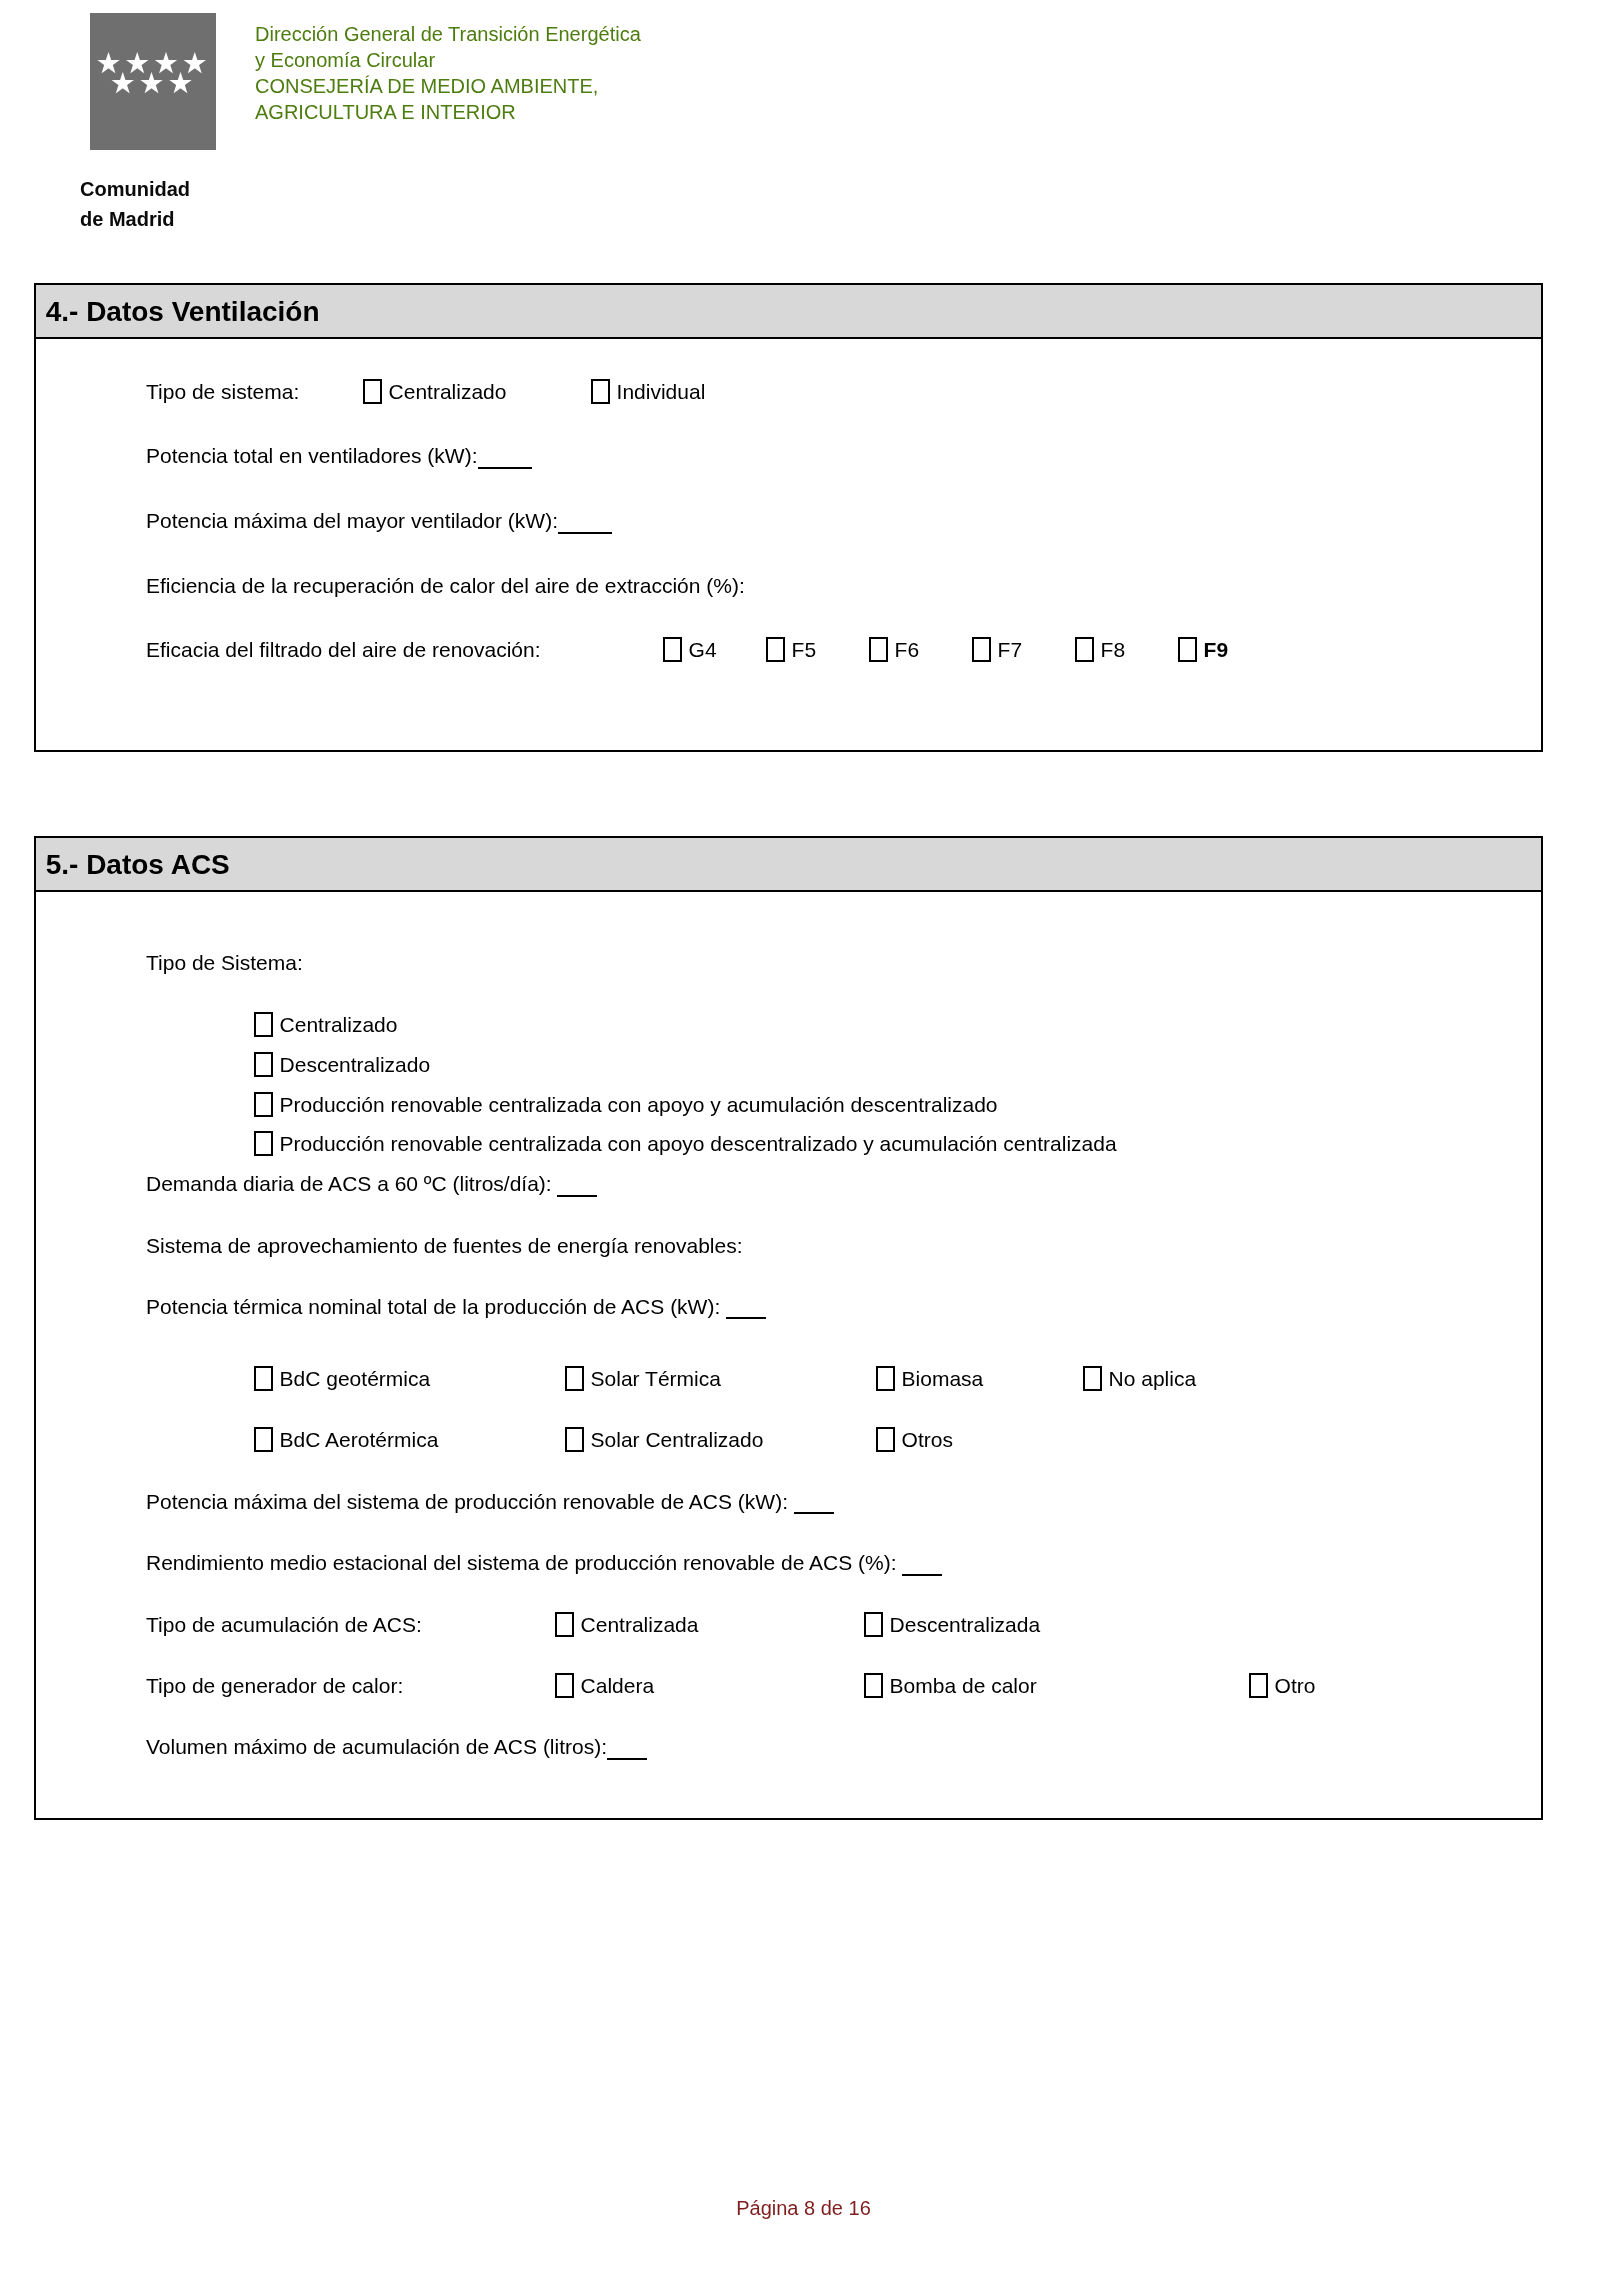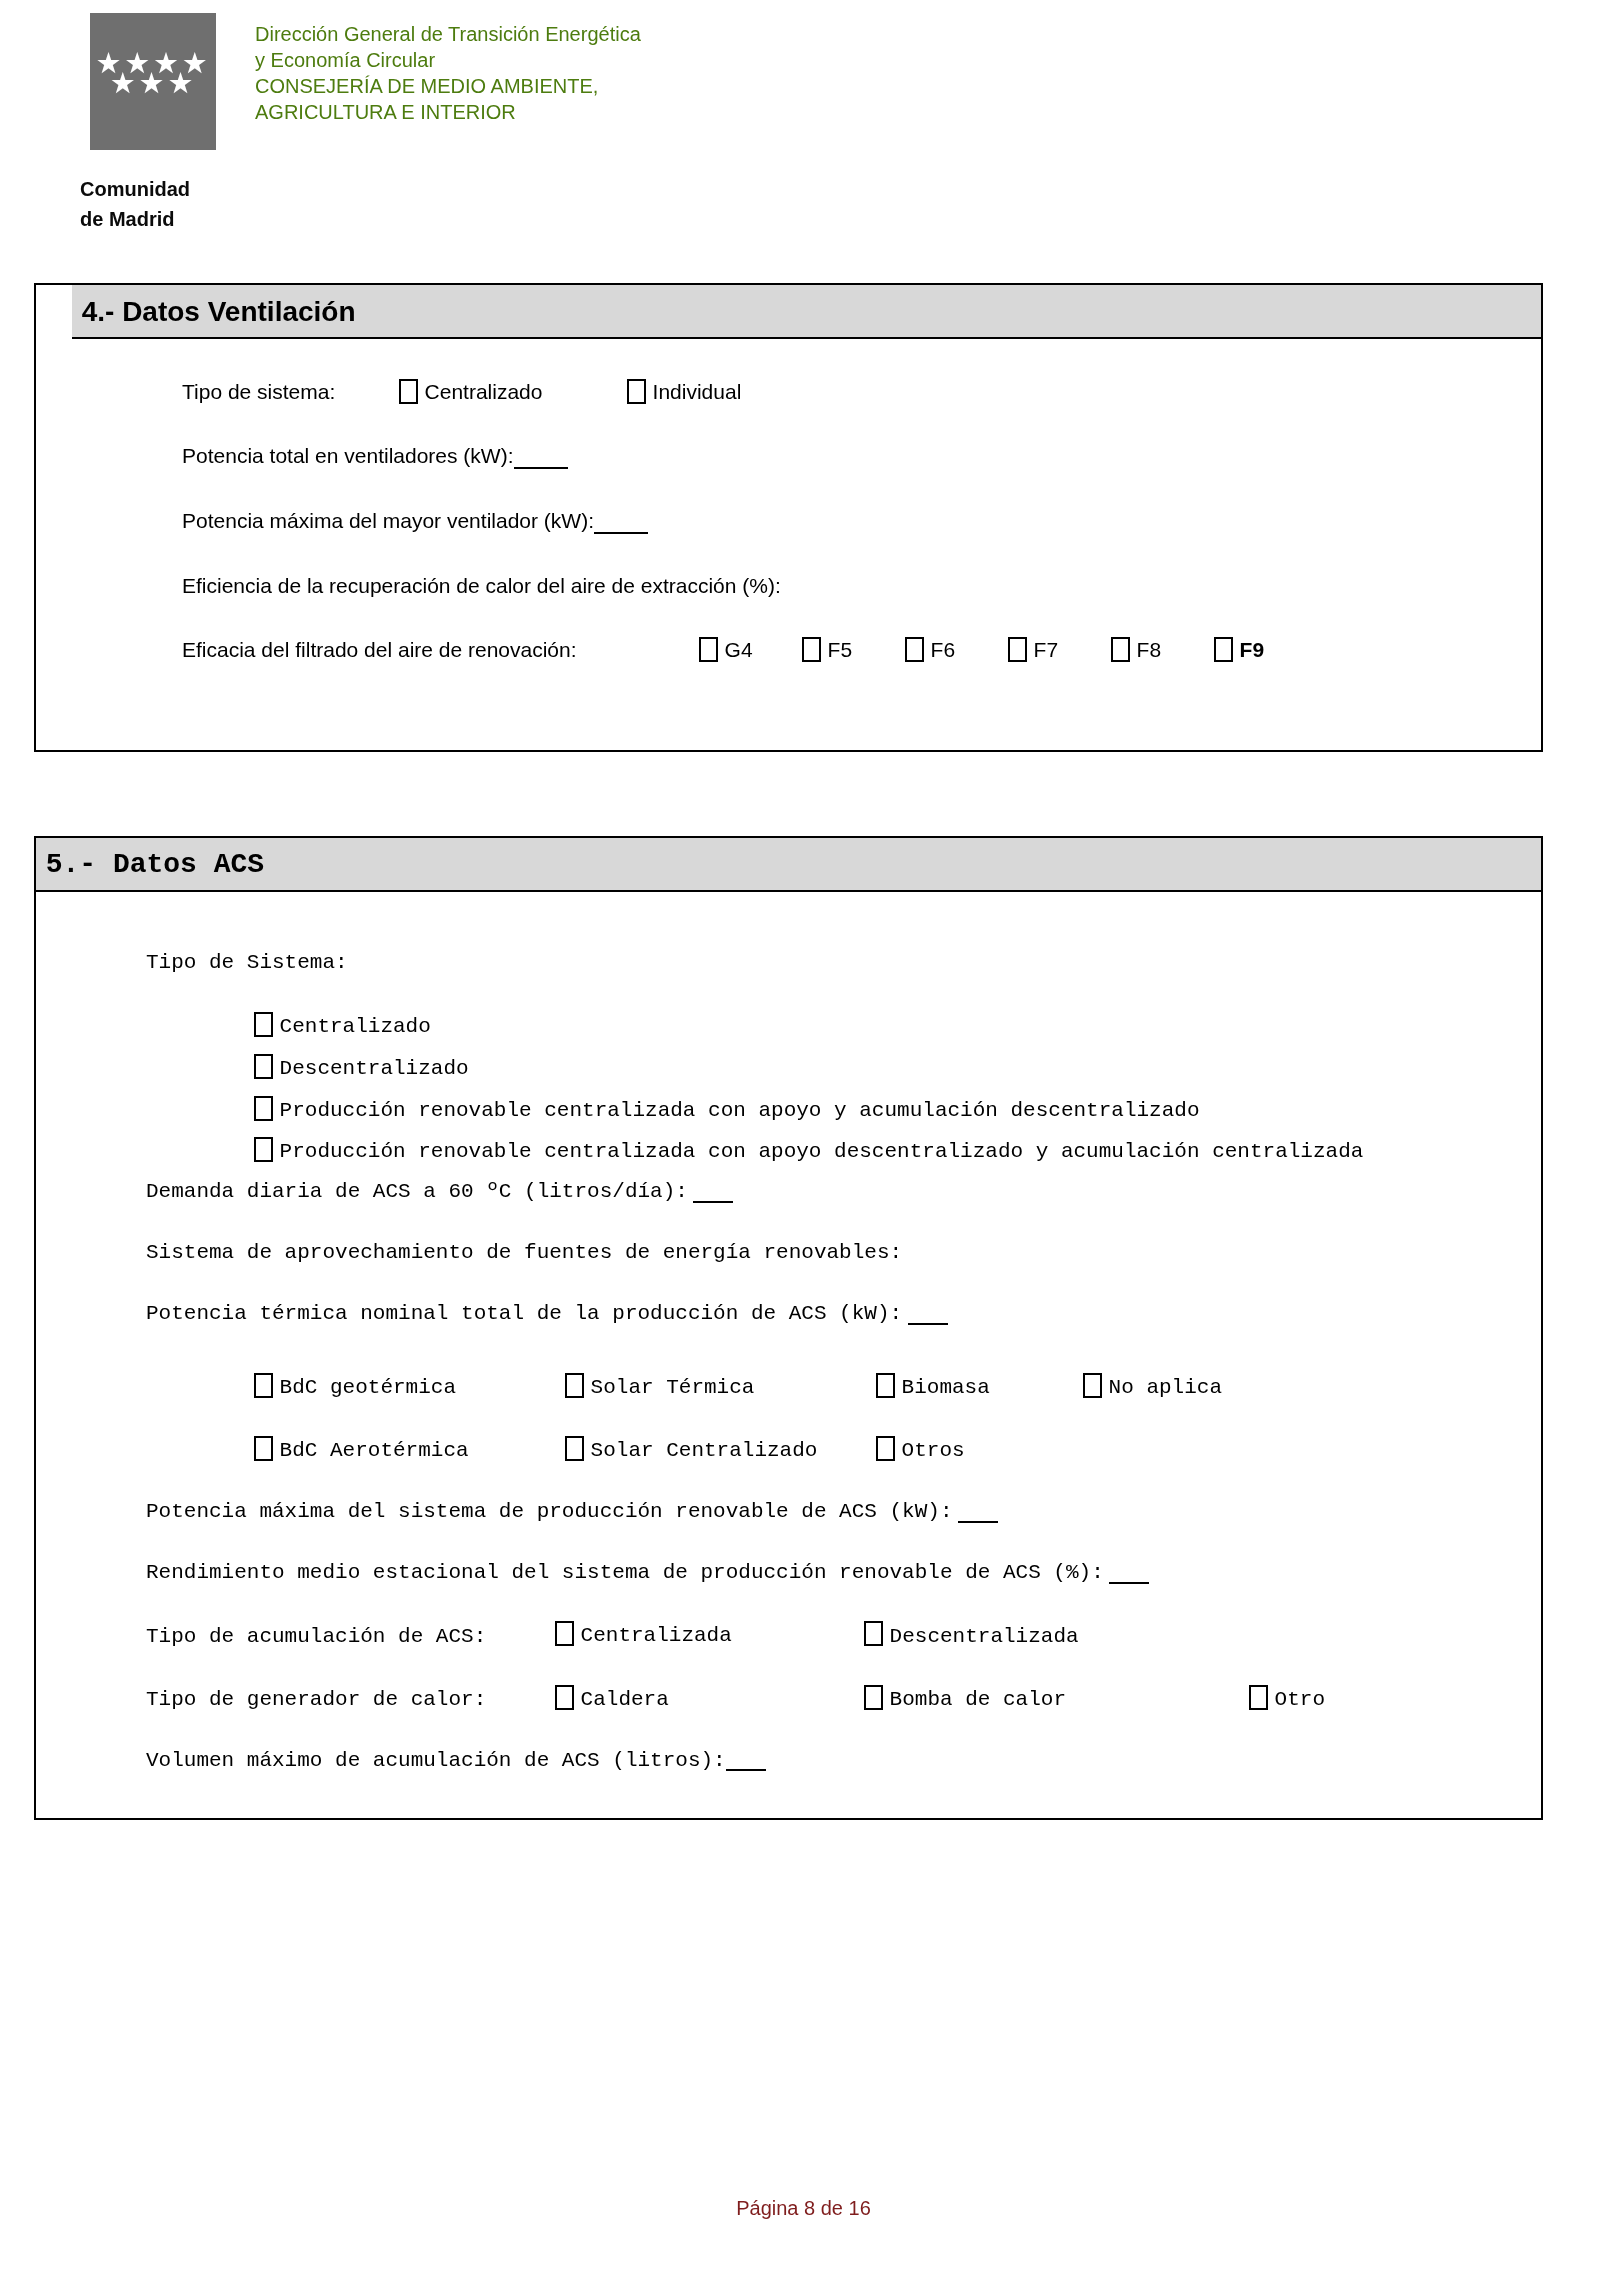--- a/index.html
+++ b/index.html
@@ -28,22 +28,22 @@
   .org{
     position:absolute;left:255px;top:21px;
     font-size:20px;line-height:26px;color:#4d7c0f;
     white-space:nowrap;
   }
   
   .sec{
     position:absolute;left:34px;width:1509px;
     border:2.8px solid #000;background:#fff;box-sizing:border-box;
   }
-  #sec4{top:283px;height:469px;padding-left:36px;}
-  #sec5{top:836px;height:984px;font-family:Liberation Mono, monospace;}
+  #sec4{top:283px;height:469px;}
+  #sec5{top:836px;height:984px;}
   .sec-header{
     background:#d8d8d8;border-bottom:2.8px solid #000;
     font-size:28px;font-weight:bold;line-height:33px;
     padding:9.7px 0 9.7px 9.7px;
   }
   .sec-body{
     padding:40px 21px 0 110px;
     font-size:21px;line-height:25px;
   }
   #sec5 .sec-body{padding-top:58px;}

